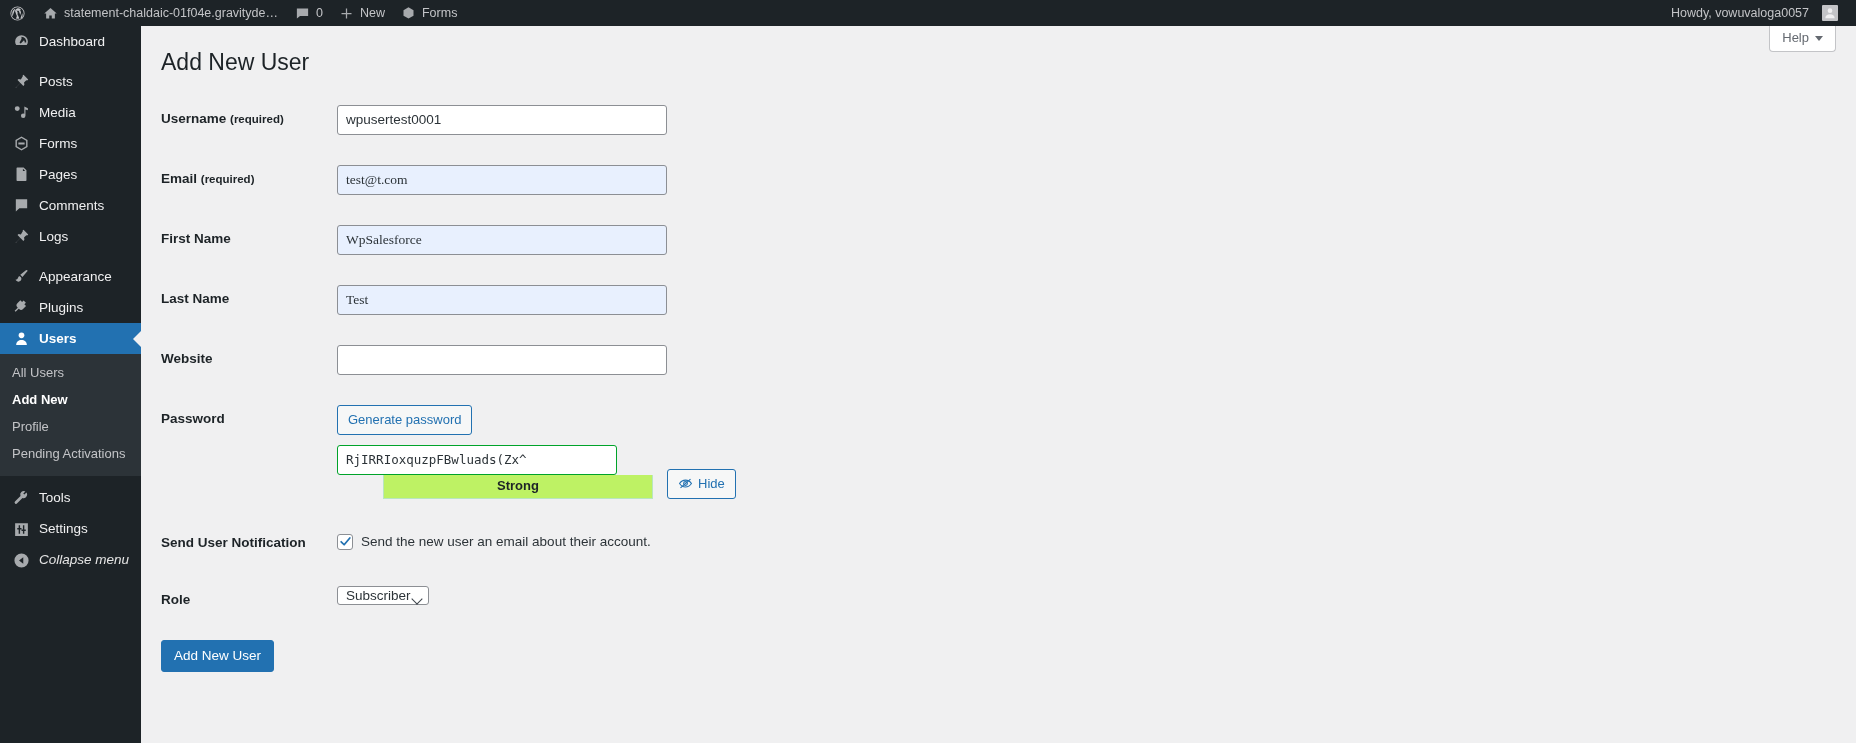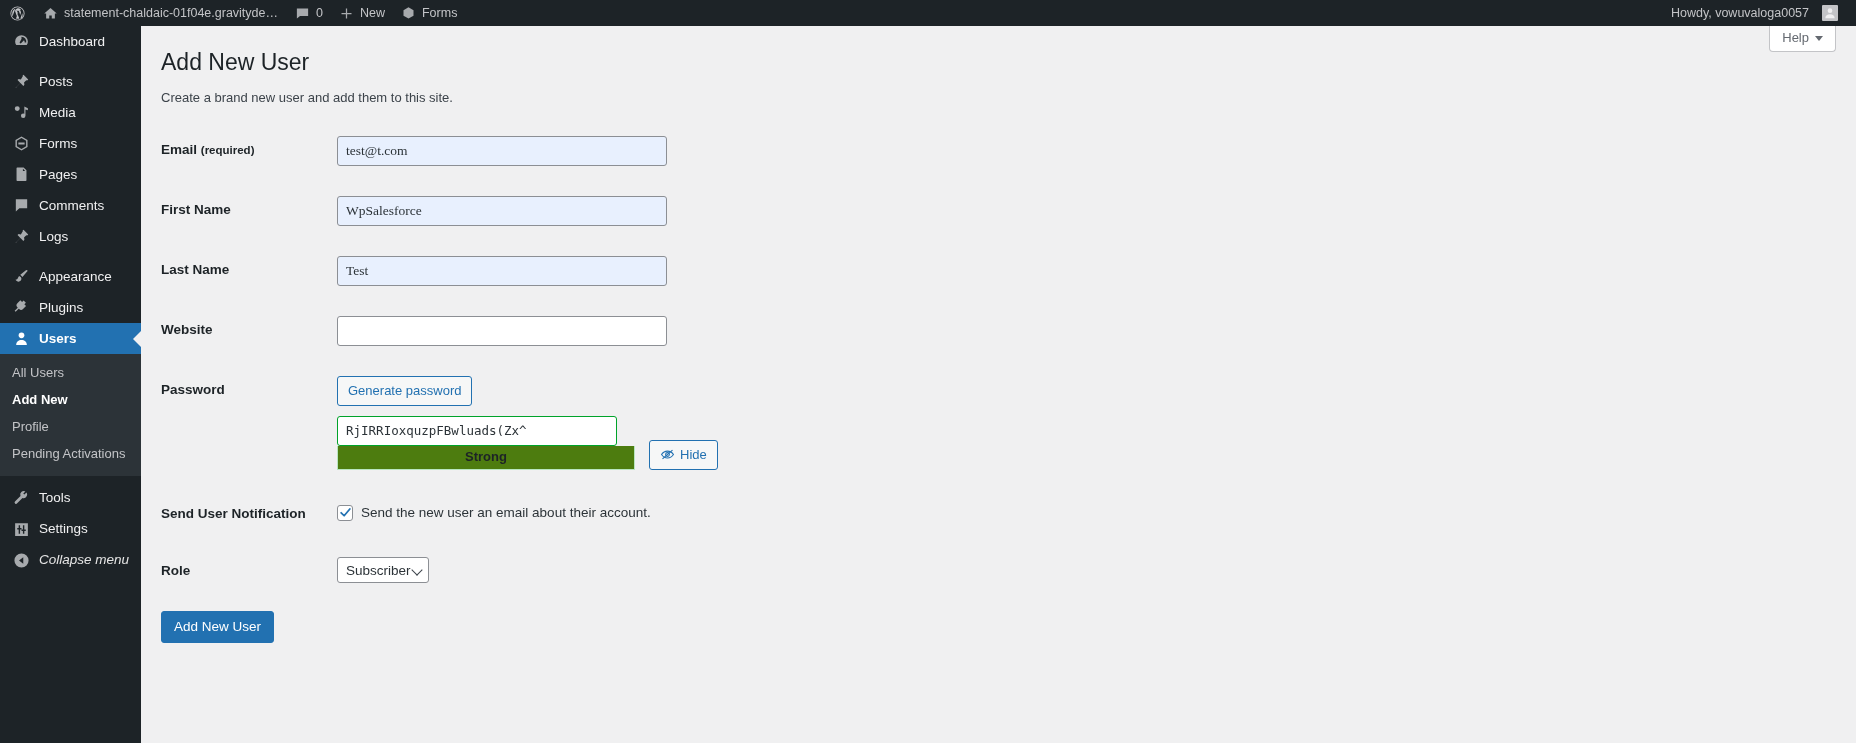--- a/index.html
+++ b/index.html
@@ -184,46 +184,47 @@
     padding: 0 8px;
     font-family: "DejaVu Sans Mono", monospace;
     font-size: 12.5px;
     color: #2c3338;
     border: 1px solid #00a32a;
     border-radius: 3px;
     background: #fff;
     line-height: 28px;
   }
   #pass-strength-result {
-    width: 298px;
-    background: #4d7c0f;
+    width: 270px;
+    background: #bef264;
     border: 1px solid #b8e6bf;
     border-top: none;
     text-align: center;
     font-size: 13px;
     font-weight: 700;
     color: #1d2327;
     padding: 3px 0 5px 0;
+    margin-left: 46px;
   }
 
   .chk-line { display: flex; align-items: flex-start; gap: 8px; padding-top: 5px; }
   .wpcheck {
     width: 16px; height: 16px;
     border: 1px solid #8c8f94;
     border-radius: 3px;
     background: #fff;
     display: inline-flex; align-items: center; justify-content: center;
     flex: none;
     cursor: pointer;
   }
   .chk-label { font-size: 13.5px; color: #2c3338; }
 
   .wpselect {
     position: relative;
-    width: 92px; height: 26px;
+    width: 92px; height: 19px;
     border: 1px solid #8c8f94;
     border-radius: 3px;
     background: #fff;
     font-size: 13.5px;
     color: #2c3338;
     display: flex; align-items: center;
     padding: 0 8px;
     cursor: pointer;
   }
   .wpselect .sel-caret {
@@ -430,26 +431,34 @@
 <div id="wpcontent">
 
   <div id="screen-meta-links">
     <div id="help-tab">
       <span>Help</span>
       <span class="caret"></span>
     </div>
   </div>
 
   <h1 class="page-title">Add New User</h1>
-  <p class="subtitle-desc">Create a brand new user and add them to this site.</p>
 
   <form>
     <table class="form-table">
       <tbody>
 
+        <tr>
+          <th>
+            <span>Username</span>
+            <span class="req">(required)</span>
+          </th>
+          <td>
+            <input class="regular-text" type="text" value="wpusertest0001" style="">
+          </td>
+        </tr>
 
         <tr>
           <th>
             <span>Email</span>
             <span class="req">(required)</span>
           </th>
           <td>
             <input class="regular-text autofilled" type="text" value="test@t.com" style="">
           </td>
         </tr>

